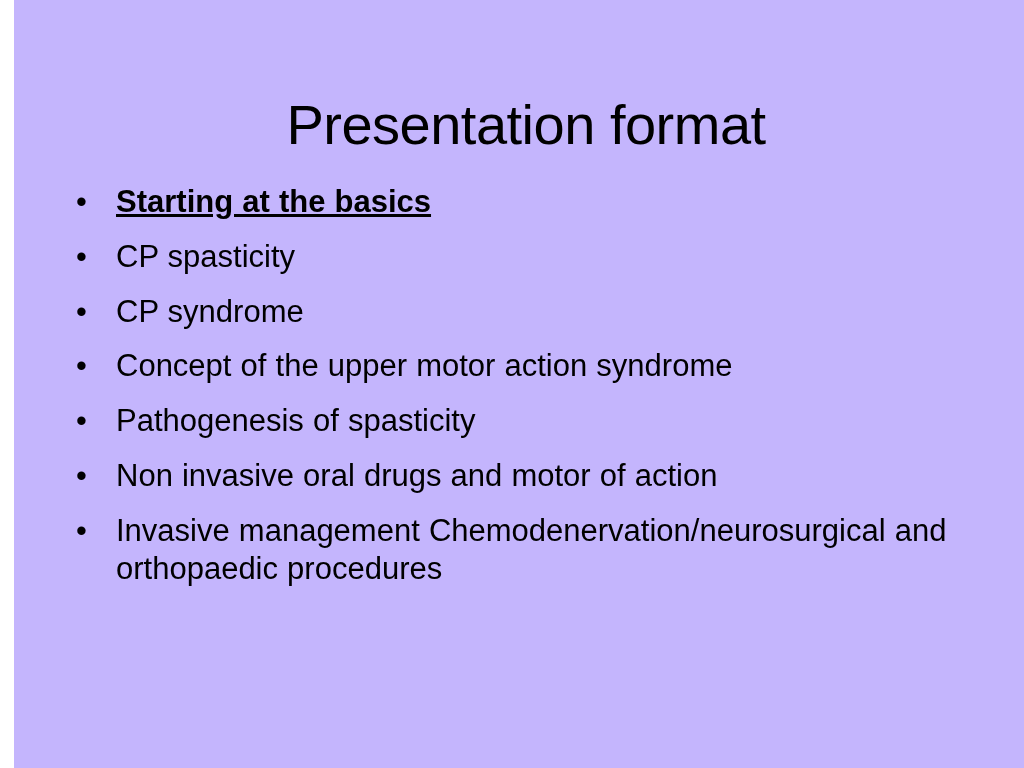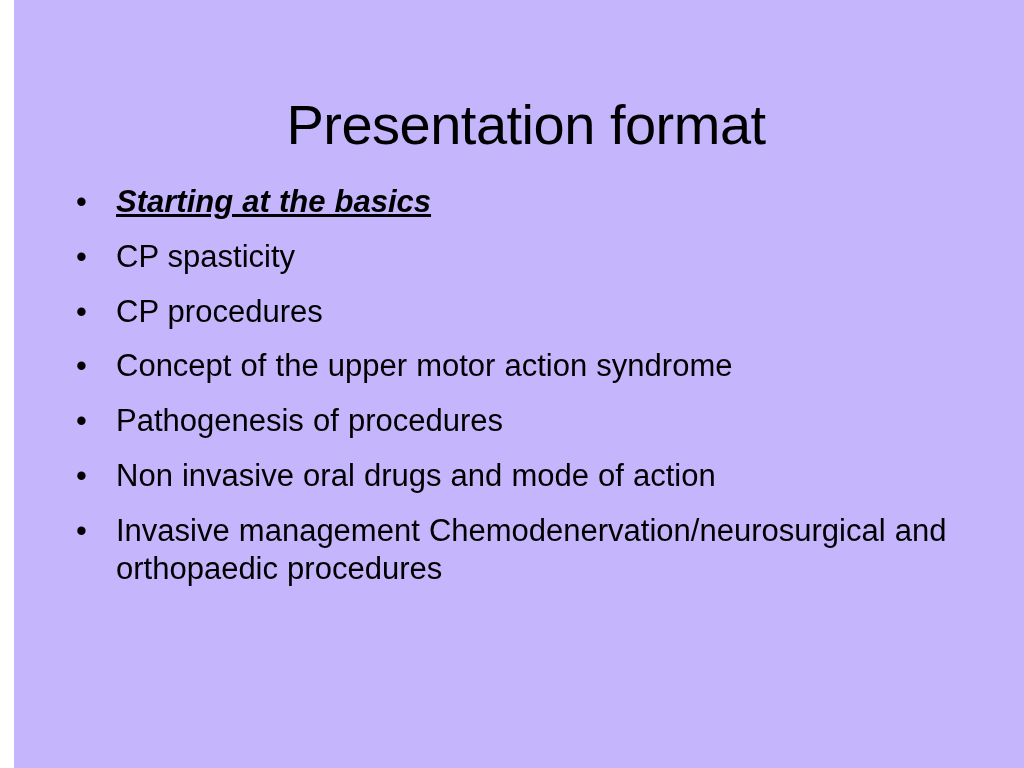--- a/index.html
+++ b/index.html
@@ -54,21 +54,20 @@
     position: absolute;
     left: 10px;
     top: 0;
     font-size: 31px;
     line-height: 1.22;
   }
   .bullet-item.emphasis .text {
     font-weight: bold;
     text-decoration: underline;
     text-underline-offset: 2px;
-    font-style: italic;
   }
   .bullet-item .text {
     display: block;
   }
 </style>
 </head>
 <body>
 
 <div class="slide">
 
@@ -81,36 +80,36 @@
       <span class="text">Starting at the basics</span>
     </li>
 
     <li class="bullet-item">
       <span class="dot">•</span>
       <span class="text">CP spasticity</span>
     </li>
 
     <li class="bullet-item">
       <span class="dot">•</span>
-      <span class="text">CP procedures</span>
+      <span class="text">CP syndrome</span>
     </li>
 
     <li class="bullet-item">
       <span class="dot">•</span>
       <span class="text">Concept of the upper motor action syndrome</span>
     </li>
 
     <li class="bullet-item">
       <span class="dot">•</span>
-      <span class="text">Pathogenesis of procedures</span>
+      <span class="text">Pathogenesis of spasticity</span>
     </li>
 
     <li class="bullet-item">
       <span class="dot">•</span>
-      <span class="text">Non invasive oral drugs and mode of action</span>
+      <span class="text">Non invasive oral drugs and motor of action</span>
     </li>
 
     <li class="bullet-item">
       <span class="dot">•</span>
       <span class="text">Invasive management Chemodenervation/neurosurgical and orthopaedic procedures</span>
     </li>
 
   </ul>
 
 </div>

